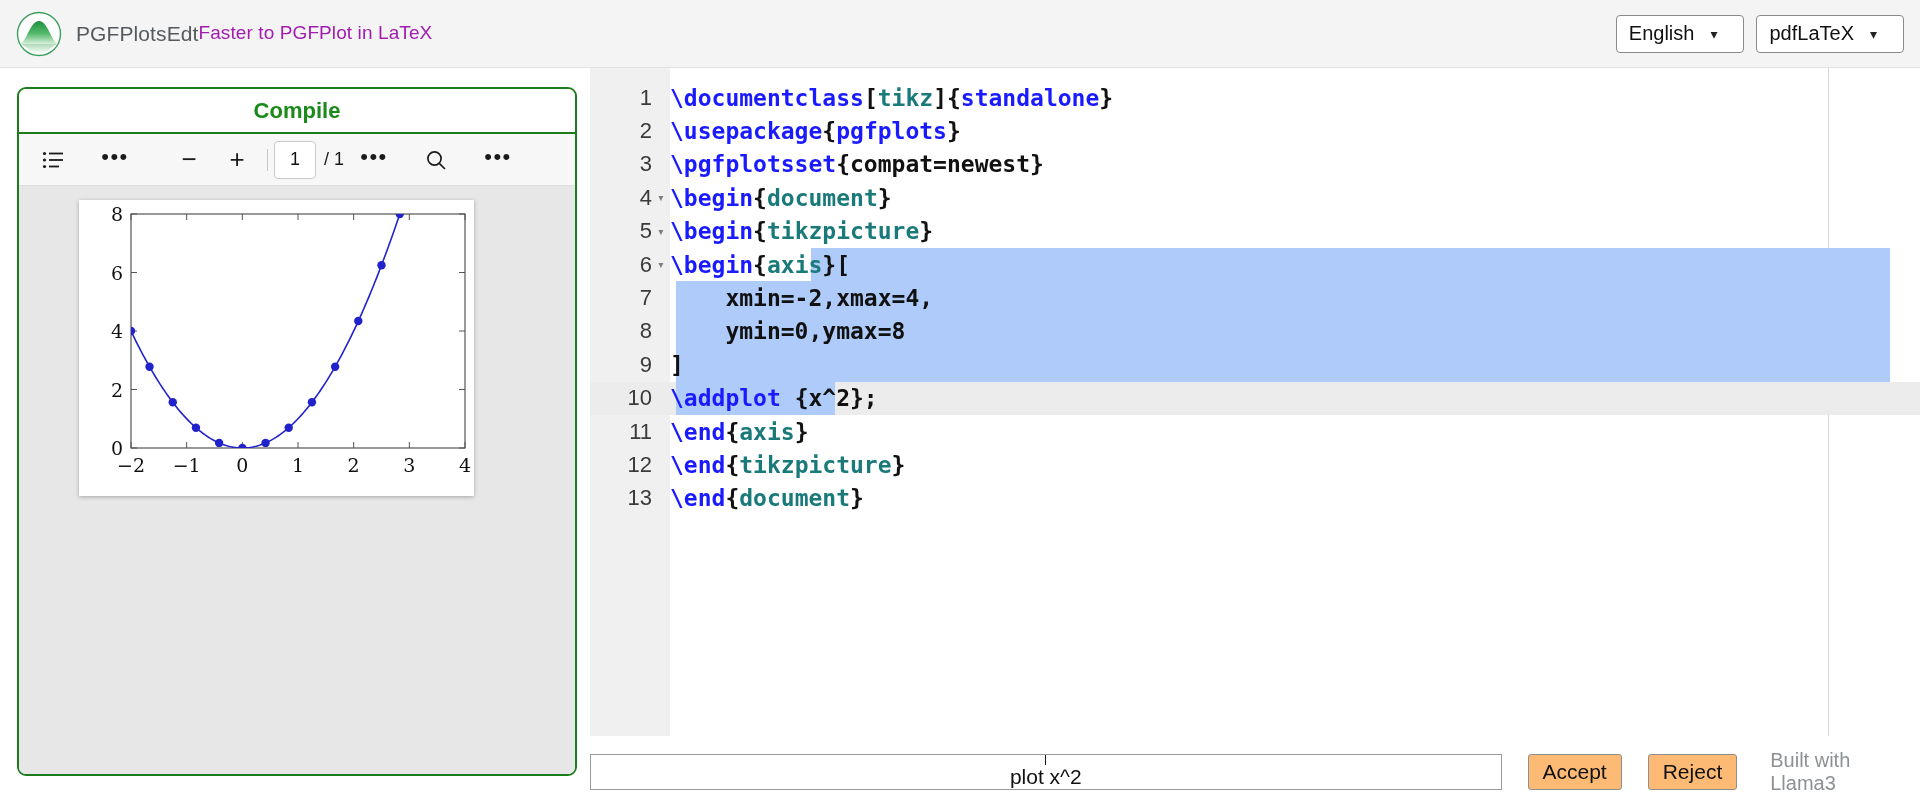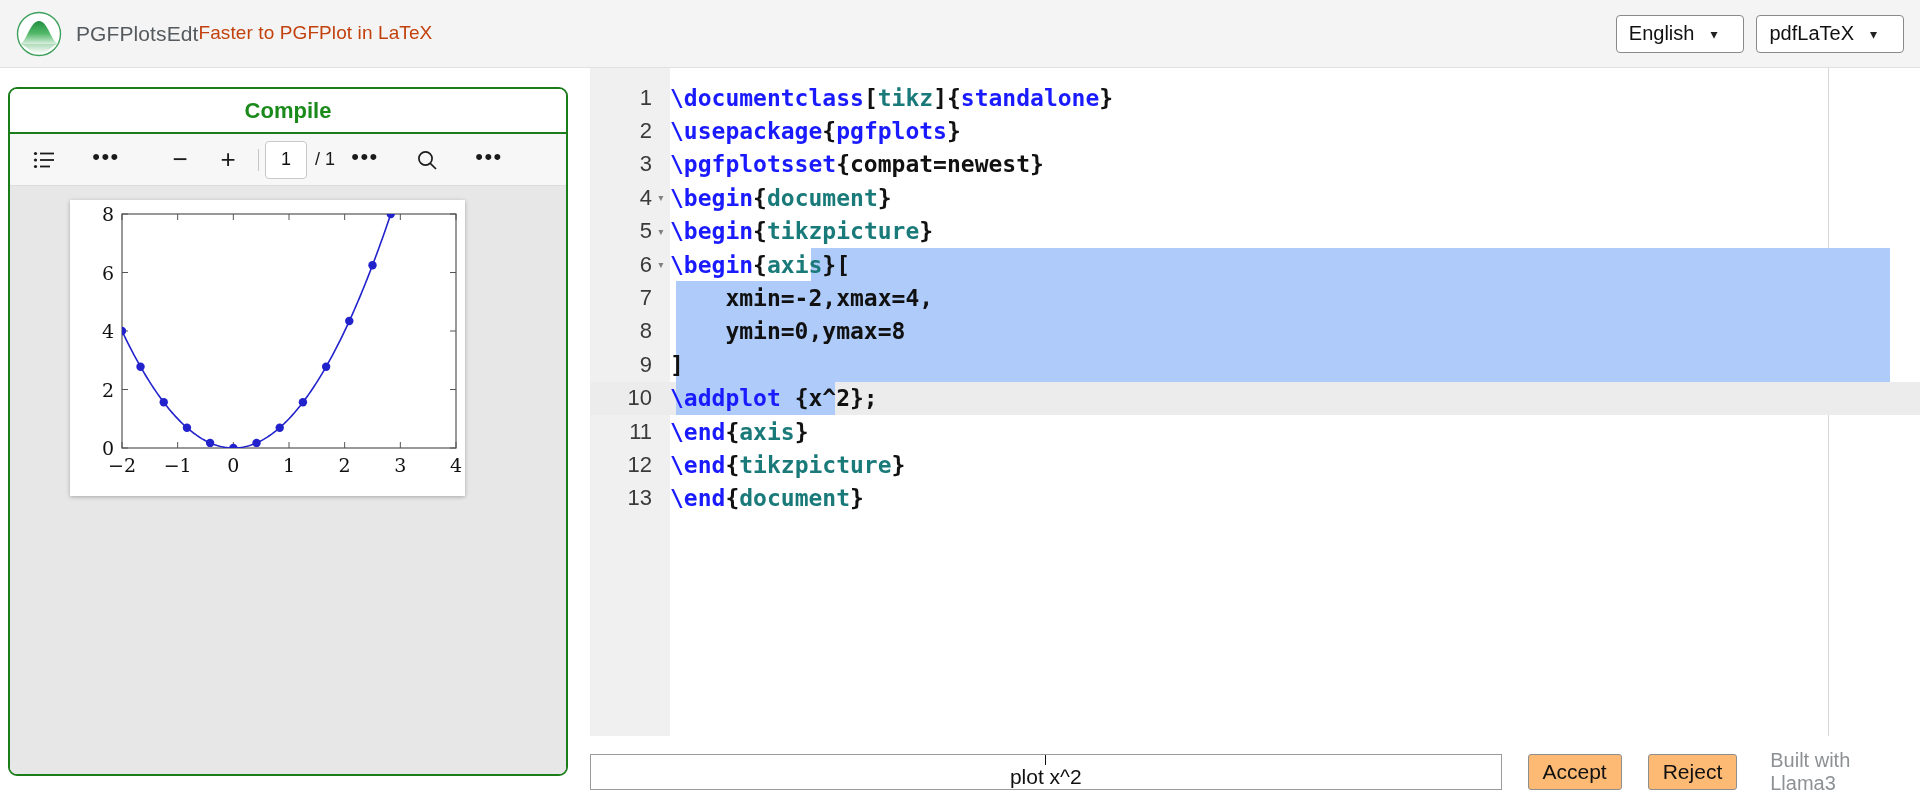--- a/index.html
+++ b/index.html
@@ -14,41 +14,41 @@
   .header {
     position: absolute; left: 0; top: 0; width: 1920px; height: 68px;
     background: #f4f4f4;
     border-bottom: 1px solid #e0e0e0;
     display: flex; align-items: center;
   }
   .brand { display: flex; align-items: center; gap: 14px; padding-left: 16px; }
   .logo { width: 46px; height: 46px; display: block; }
   .brand-text { display: flex; line-height: 1.12; }
   .app-title { font-size: 21px; color: #555a5e; font-weight: 400; letter-spacing: .1px; }
-  .app-sub { font-size: 19px; color: #c2410c; font-weight: 400; letter-spacing: .1px; }
+  .app-sub { font-size: 19px; color: #a21caf; font-weight: 400; letter-spacing: .1px; }
 
   .header-right {
     margin-left: auto; padding-right: 16px;
     display: flex; align-items: center; gap: 12px;
   }
   .select-box {
     height: 38px; min-width: 124px;
     background: #ffffff;
     border: 1px solid #8a8a8a;
     border-radius: 4px;
     display: flex; align-items: center; justify-content: space-between;
     padding: 0 26px 0 12px;
     font-size: 20px; color: #111;
     font-family: "Liberation Sans", sans-serif;
   }
   .select-box .chev { font-size: 14px; color: #222; margin-left: 16px; }
 
   
   .preview-panel {
-    position: absolute; left: 8px; top: 87px;
+    position: absolute; left: 17px; top: 87px;
     width: 560px; height: 689px;
     border: 2px solid #1a7d1a;
     border-radius: 9px;
     background: #ffffff;
     overflow: hidden;
     display: flex; flex-direction: column;
   }
   .compile-bar {
     height: 45px; flex: none;
     display: flex; align-items: center; justify-content: center;

